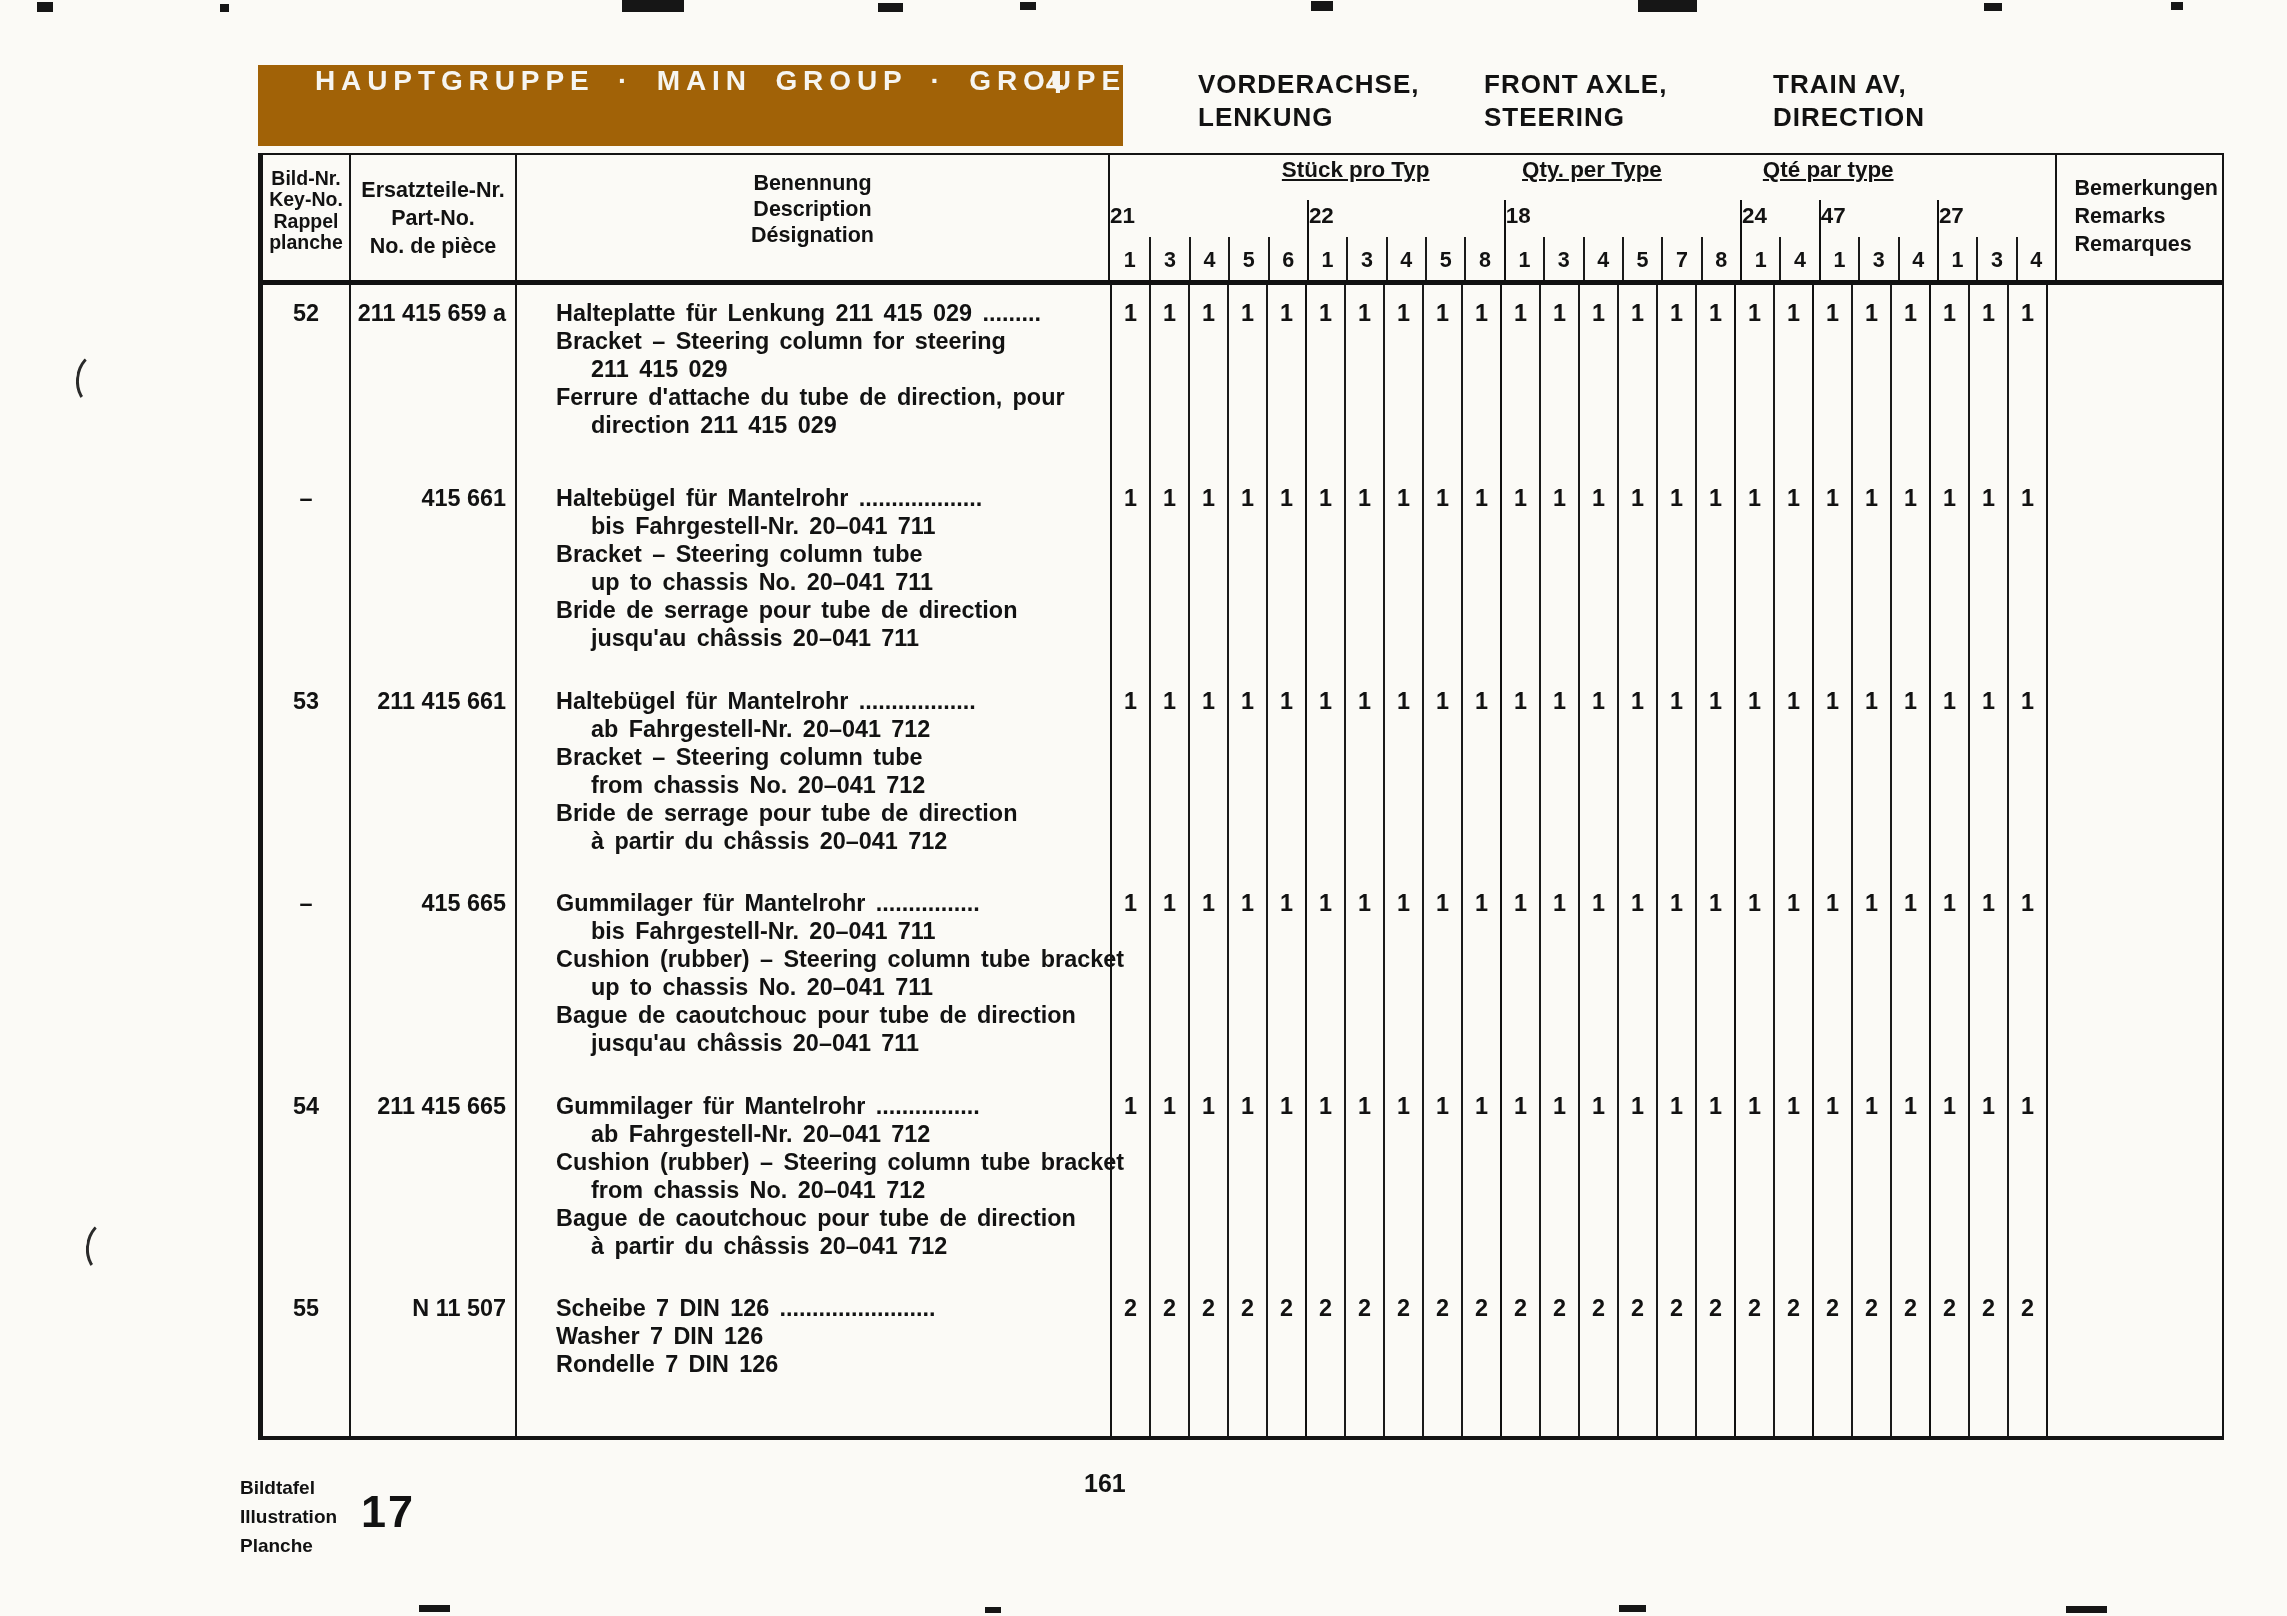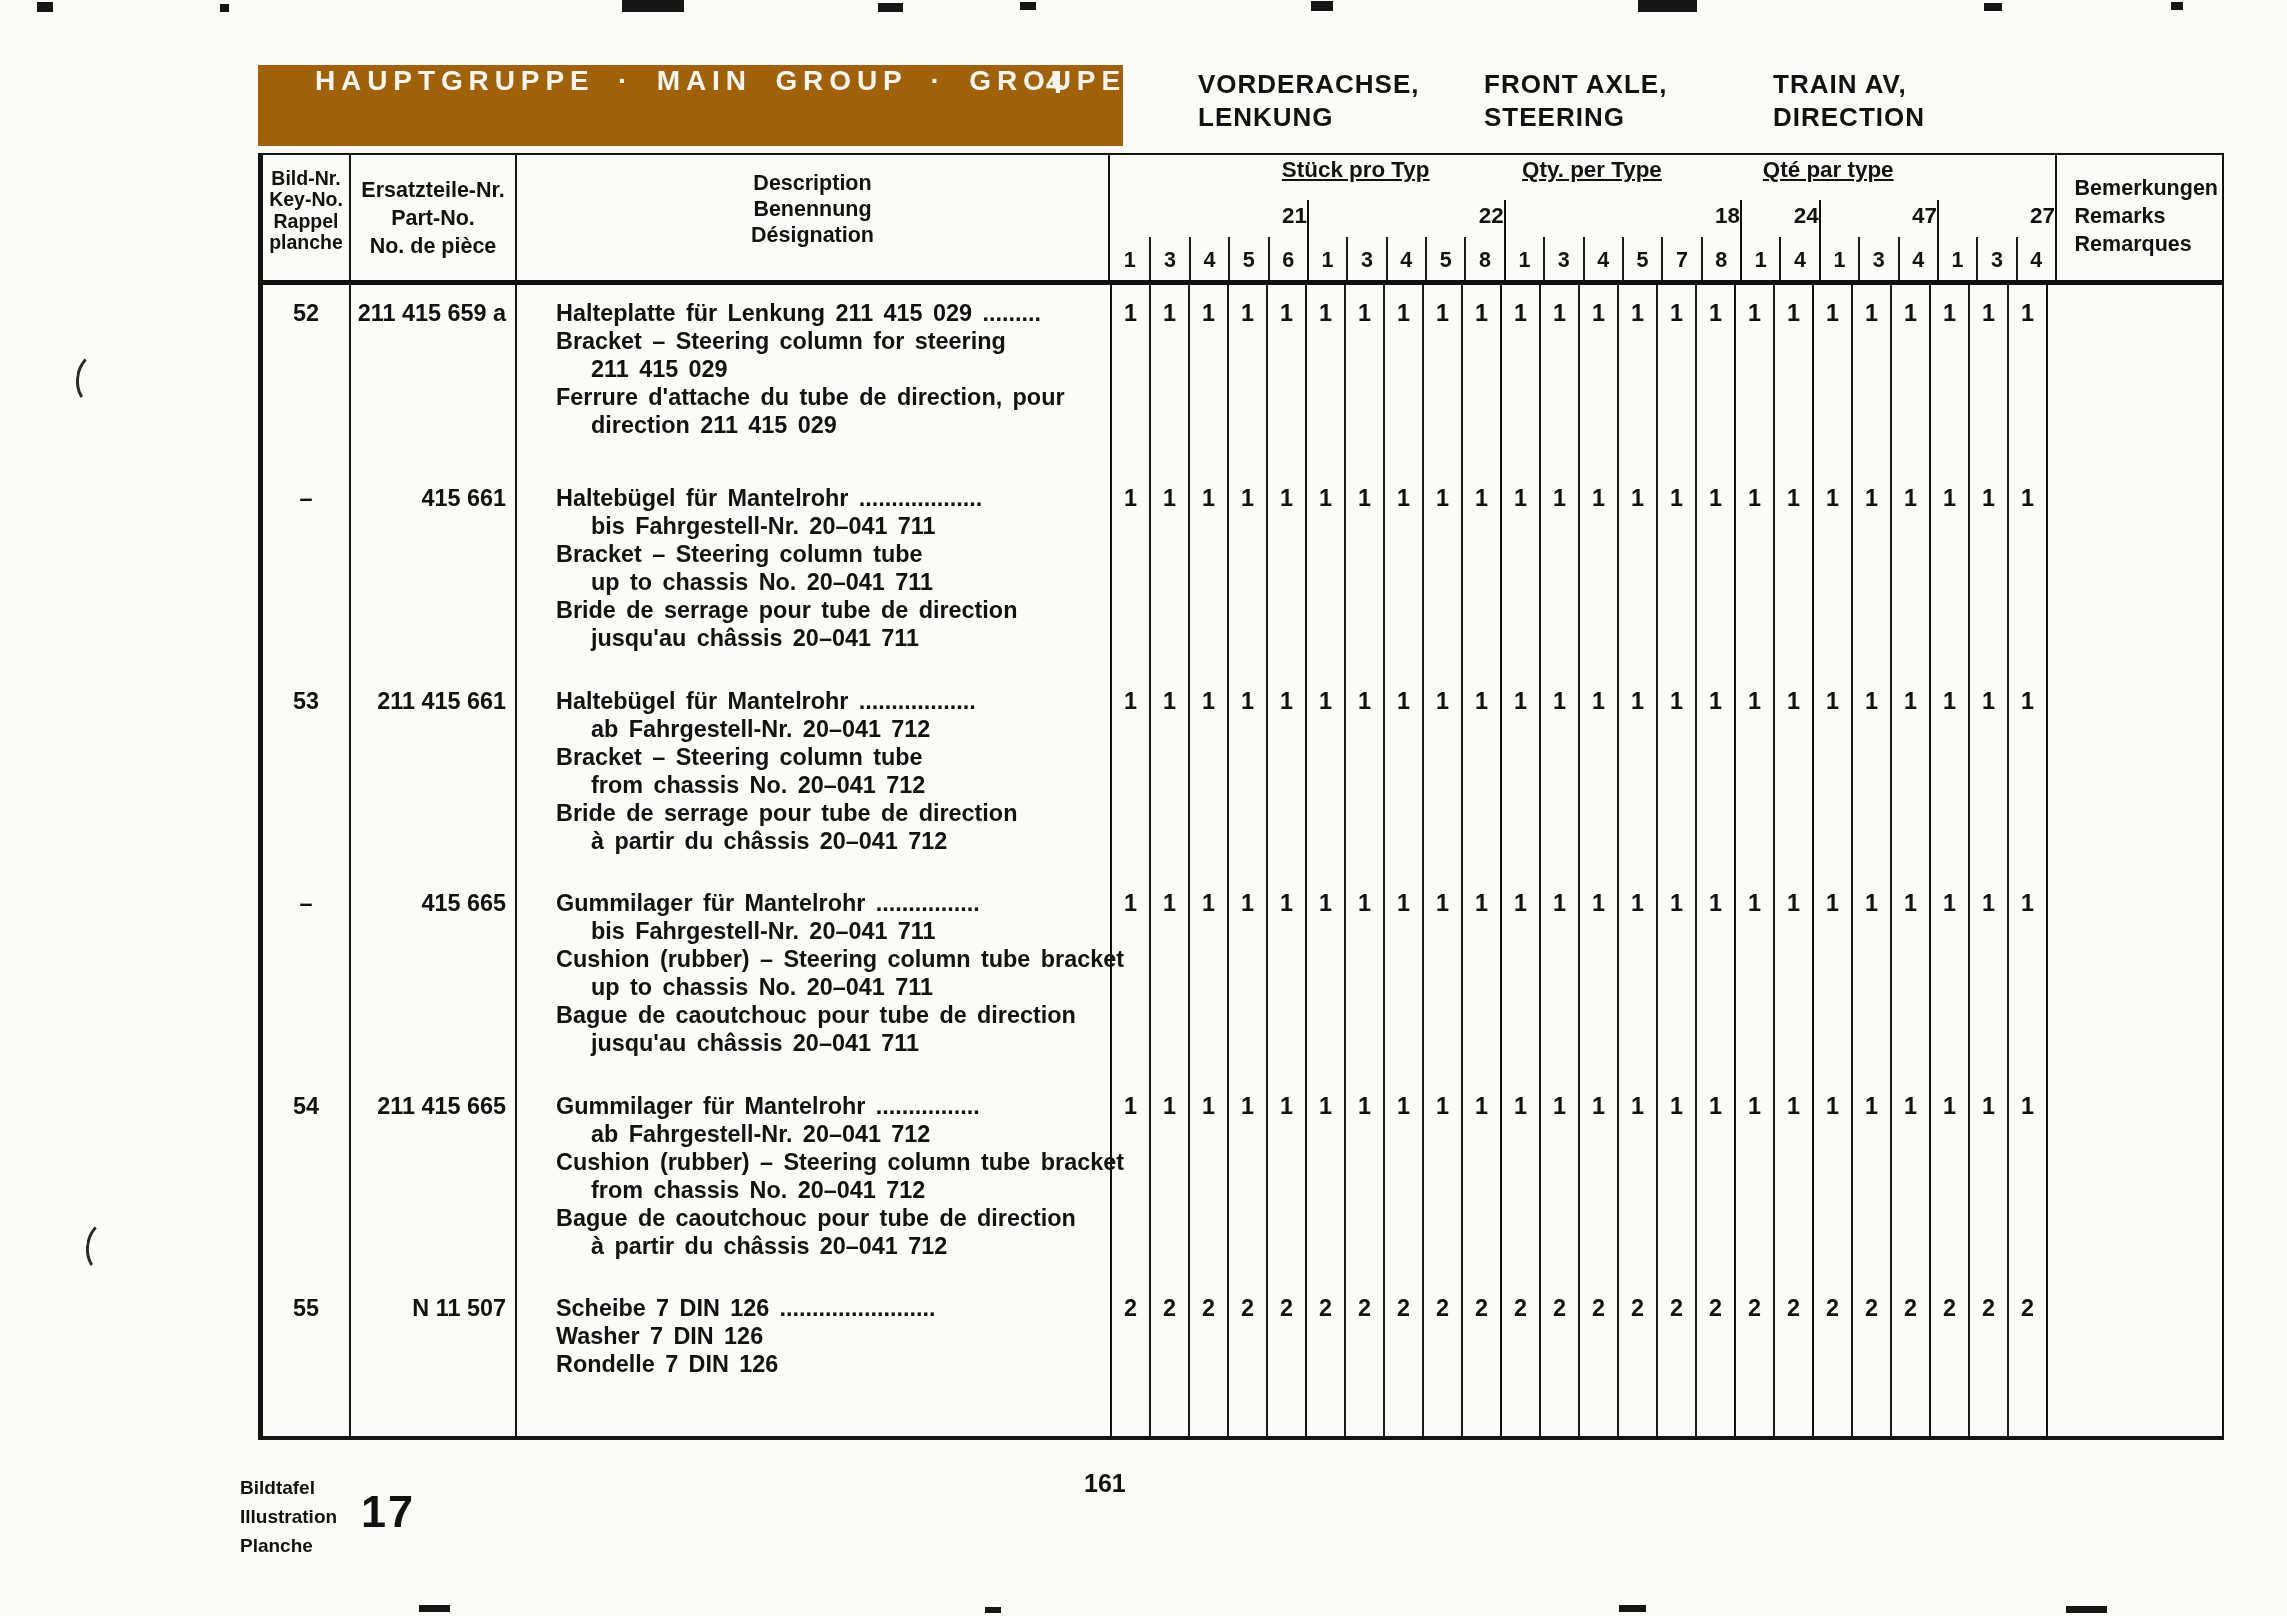--- a/index.html
+++ b/index.html
@@ -29,21 +29,21 @@
   .hc.part{border-right:2px solid #161616;text-align:center;font-size:21.5px;line-height:28px;padding-top:20.5px;}
   .hc.desc{border-right:2.9px solid #141414;text-align:center;font-size:21.5px;line-height:26px;padding-top:14.6px;}
   .hc.qty{position:relative;}
   .hc.rem{border-left:2.9px solid #141414;font-size:21.5px;line-height:28px;padding:18.5px 0 0 17.6px;}
   .qtitles{position:relative;height:45px;font-size:22.4px;}
   .qtitles span{position:absolute;top:2px;transform:translateX(-50%);white-space:nowrap;text-decoration:underline;}
   .qt0{left:26%;} .qt1{left:51%;} .qt2{left:76%;}
   .qgroups,.qsubs{display:grid;grid-template-columns:repeat(24,1fr);}
   .qgroups{height:37px;}
   .qsubs{height:43px;}
-  .qgroup{text-align:right;font-size:22.4px;padding-top:2.9px;}
+  .qgroup{text-align:left;font-size:22.4px;padding-top:2.9px;}
   .qsub{text-align:center;font-size:21.5px;padding-top:10.7px;}
   .sb{border-left:2px solid #1a1a1a;}
   .gb{border-left:2.9px solid #101010;}
   
   .trow{display:grid;grid-template-columns:88px 166px 593px repeat(24,39px) 168px;}
   .r0{min-height:185px;} .r1{min-height:203px;} .r2{min-height:202px;}
   .r3{min-height:203px;} .r4{min-height:202px;} .r5{min-height:156px;}
   .td{font-weight:bold;font-size:23.4px;line-height:28px;padding-top:13.7px;}
   .td.key{border-right:2px solid #161616;text-align:center;}
   .td.part{border-right:2px solid #161616;text-align:right;padding-right:9px;white-space:nowrap;}
@@ -104,22 +104,22 @@
         <div>Key-No.</div>
         <div>Rappel</div>
         <div>planche</div>
       </div>
       <div class="hc part">
         <div>Ersatzteile-Nr.</div>
         <div>Part-No.</div>
         <div>No. de pièce</div>
       </div>
       <div class="hc desc">
+        <div>Benennung</div>
         <div>Description</div>
-        <div>Benennung</div>
         <div>Désignation</div>
       </div>
       <div class="hc qty">
         <div class="qtitles">
           <span class="qt0">Stück pro Typ</span>
           <span class="qt1">Qty. per Type</span>
           <span class="qt2">Qté par type</span>
         </div>
         <div class="qgroups">
             <div class="qgroup" style="grid-column: span 5;">21</div>

